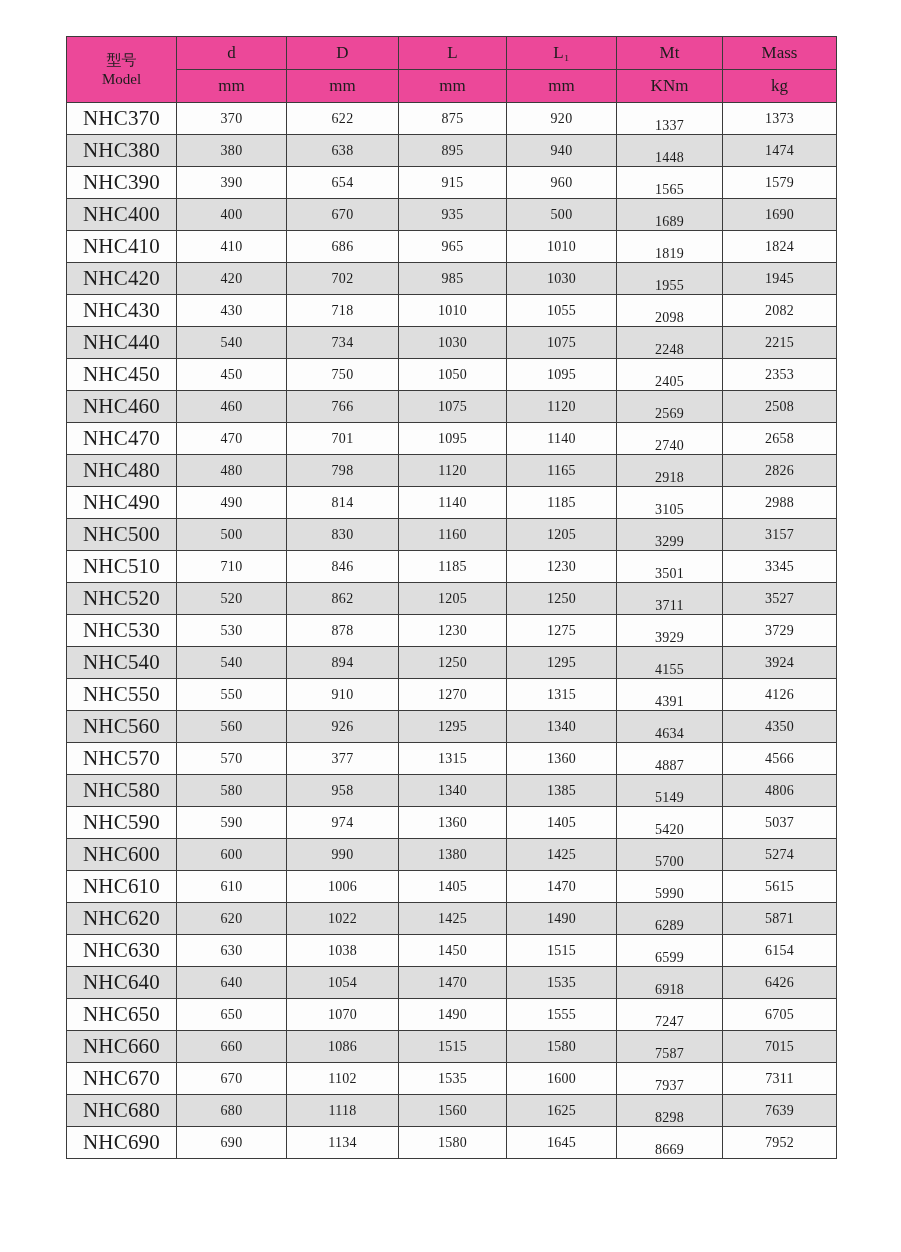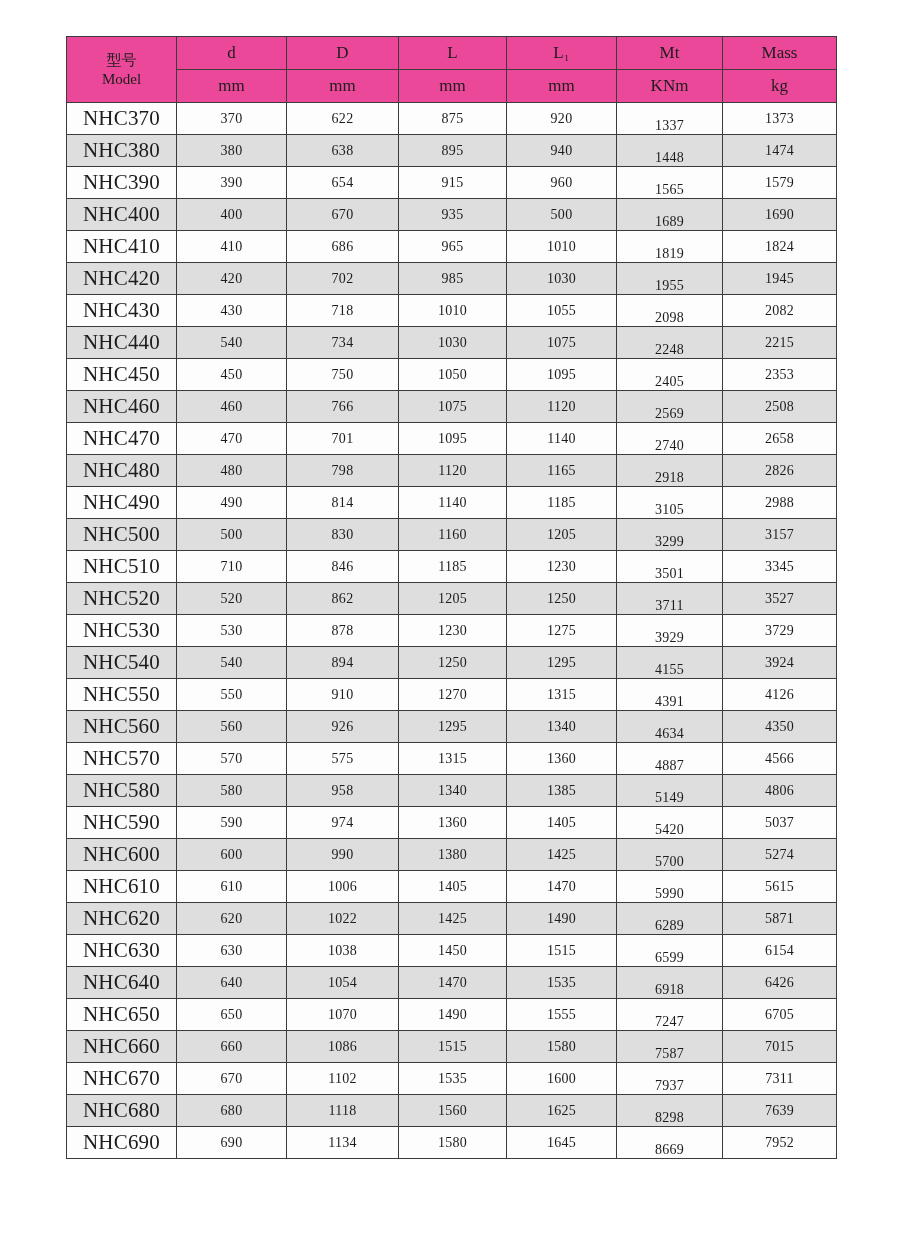--- a/index.html
+++ b/index.html
@@ -280,21 +280,21 @@
           <td>560</td>
           <td>926</td>
           <td>1295</td>
           <td>1340</td>
           <td class="mt-cell">4634</td>
           <td>4350</td>
         </tr>
         <tr>
           <td class="model-cell">NHC570</td>
           <td>570</td>
-          <td>575</td>
+          <td>377</td>
           <td>1315</td>
           <td>1360</td>
           <td class="mt-cell">4887</td>
           <td>4566</td>
         </tr>
         <tr>
           <td class="model-cell">NHC580</td>
           <td>580</td>
           <td>958</td>
           <td>1340</td>

